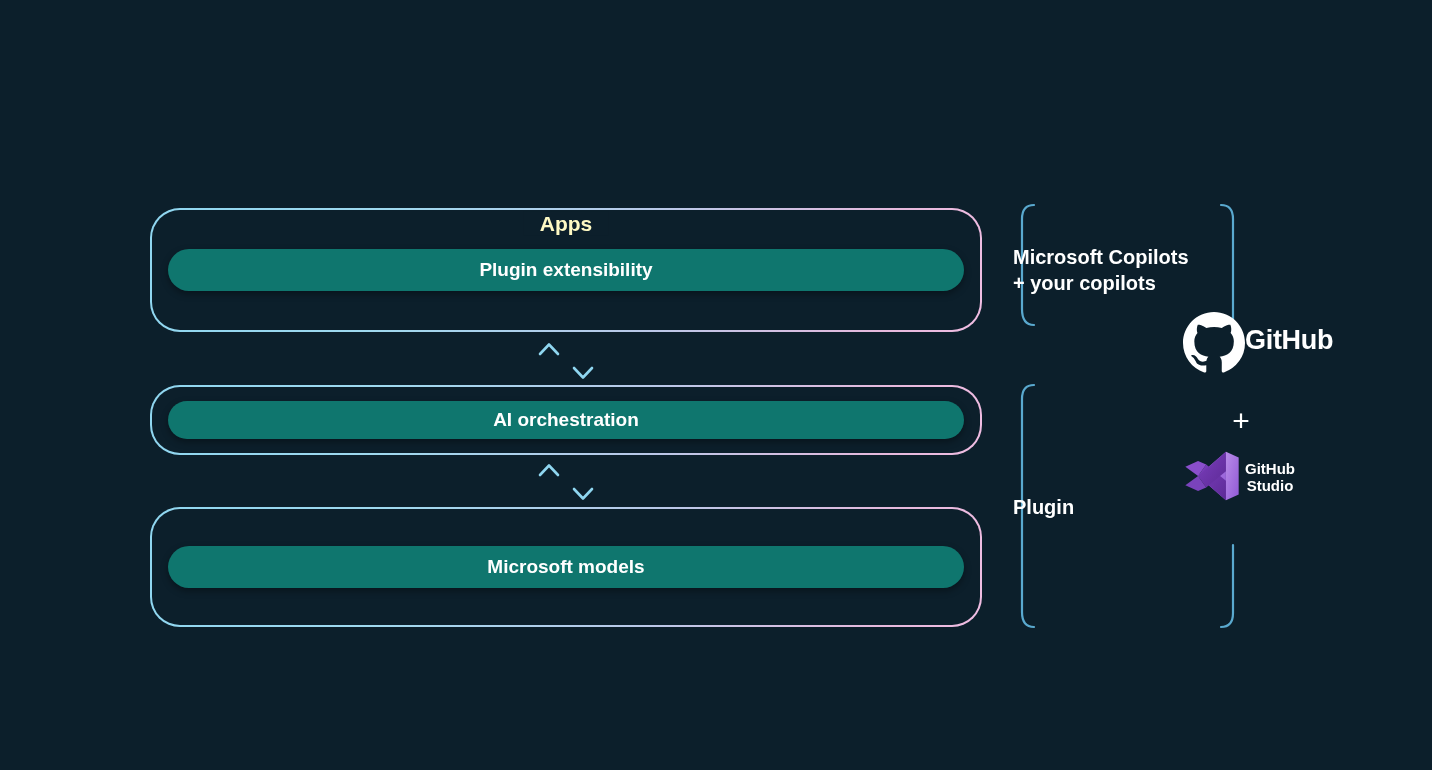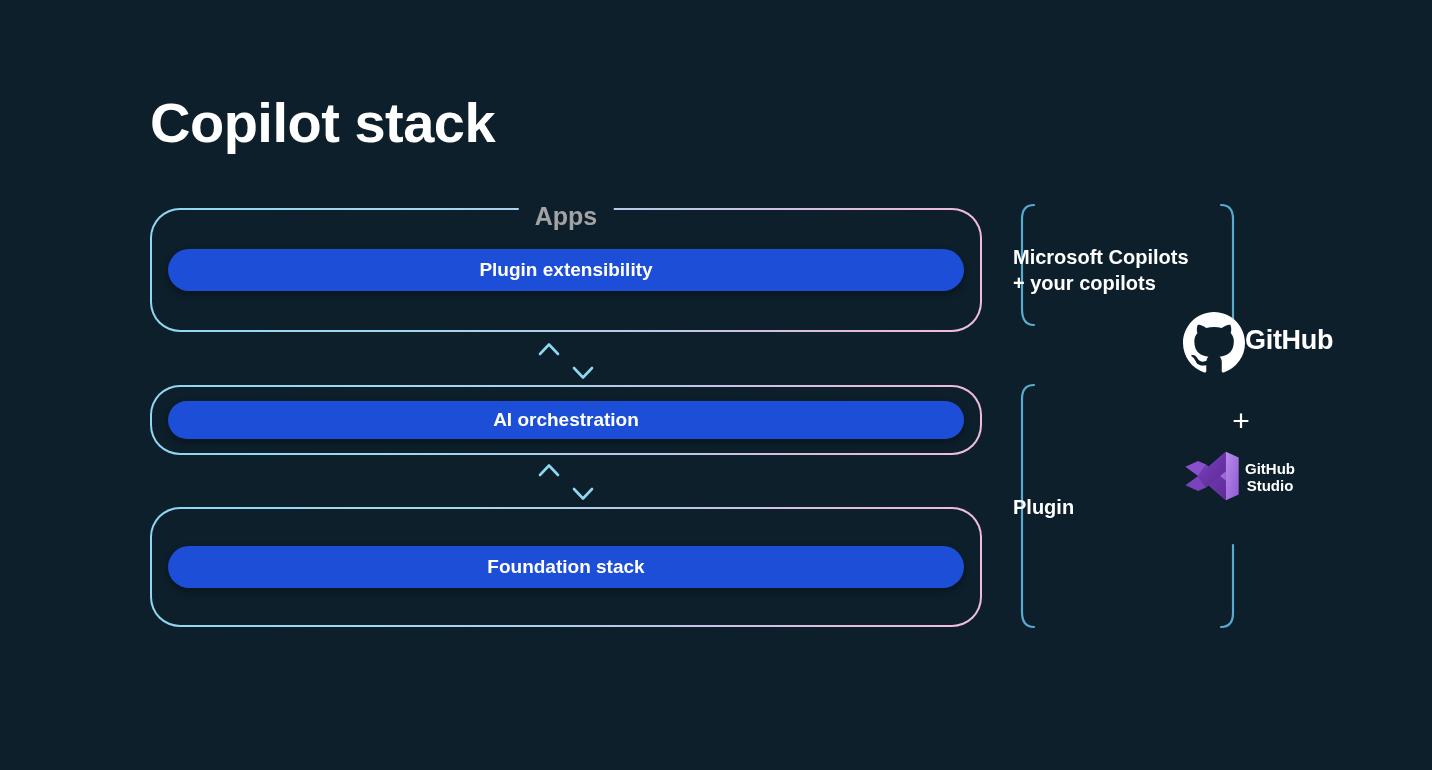--- a/index.html
+++ b/index.html
@@ -53,40 +53,40 @@
 
   #box-apps   { left: 150px; top: 208px;  width: 832px; height: 124px; }
   #box-orch   { left: 150px; top: 385px;  width: 832px; height: 70px;  }
   #box-found  { left: 150px; top: 507px;  width: 832px; height: 120px; }
 
   
   .pill {
     position: relative;
     height: 42px;
     border-radius: 21px;
-    background: #1d4ed8;
+    background: #0f766e;
     color: #ffffff;
     font-size: 19px;
     font-weight: 600;
     display: flex;
     align-items: center;
     justify-content: center;
     box-shadow: 0 3px 7px rgba(0,0,0,0.35);
   }
 
   
   .box-label {
     position: absolute;
     left: 50%;
-    top: 9px;
+    top: 16px;
     transform: translate(-50%, -52%);
     background: #0c1f2b;
     padding: 0 16px;
-    color: #a3a3a3;
-    font-size: 25px;
+    color: #fef9c3;
+    font-size: 21px;
     font-weight: 700;
     white-space: nowrap;
   }
 
   
   .arrows {
     position: absolute;
     left: 0;
     width: 1132px;
     display: flex;
@@ -146,21 +146,20 @@
     width: 1432px;
     height: 770px;
     pointer-events: none;
   }
 </style>
 </head>
 <body>
 
 <div id="stage">
 
-  <div class="page-title">Copilot stack</div>
 
   <div class="layer-box" id="box-apps">
     <div class="layer-box-inner">
       <div class="pill">Plugin extensibility</div>
     </div>
     <div class="box-label">Apps</div>
   </div>
 
   <div class="arrows" id="arrows-1">
     <svg width="28" height="40" viewBox="0 0 28 40">
@@ -210,21 +209,21 @@
           <stop offset="100%" stop-color="#8fd6f0"></stop>
         </linearGradient>
       </defs>
       <line x1="14" y1="2" x2="14" y2="35" stroke="url(#arrGrad4)" stroke-width="2.6" stroke-linecap="round"></line>
       <polyline points="5,27 14,36.5 23,27" fill="none" stroke="#8fd6f0" stroke-width="2.6" stroke-linecap="round" stroke-linejoin="round"></polyline>
     </svg>
   </div>
 
   <div class="layer-box" id="box-found">
     <div class="layer-box-inner">
-      <div class="pill">Foundation stack</div>
+      <div class="pill">Microsoft models</div>
     </div>
   </div>
 
   <svg class="svg-overlay">
 
     <path d="M 1034 205 Q 1022 205 1022 219 L 1022 309 Q 1022 325 1034 325" fill="none" stroke="#5aa9cf" stroke-width="2.2" stroke-linecap="round"></path>
 
     <path d="M 1034 385 Q 1022 385 1022 399 L 1022 612 Q 1022 627 1034 627" fill="none" stroke="#5aa9cf" stroke-width="2.2" stroke-linecap="round"></path>
 
     <path d="M 1221 205 Q 1233 205 1233 219 L 1233 325" fill="none" stroke="#5aa9cf" stroke-width="2.2" stroke-linecap="round"></path>

